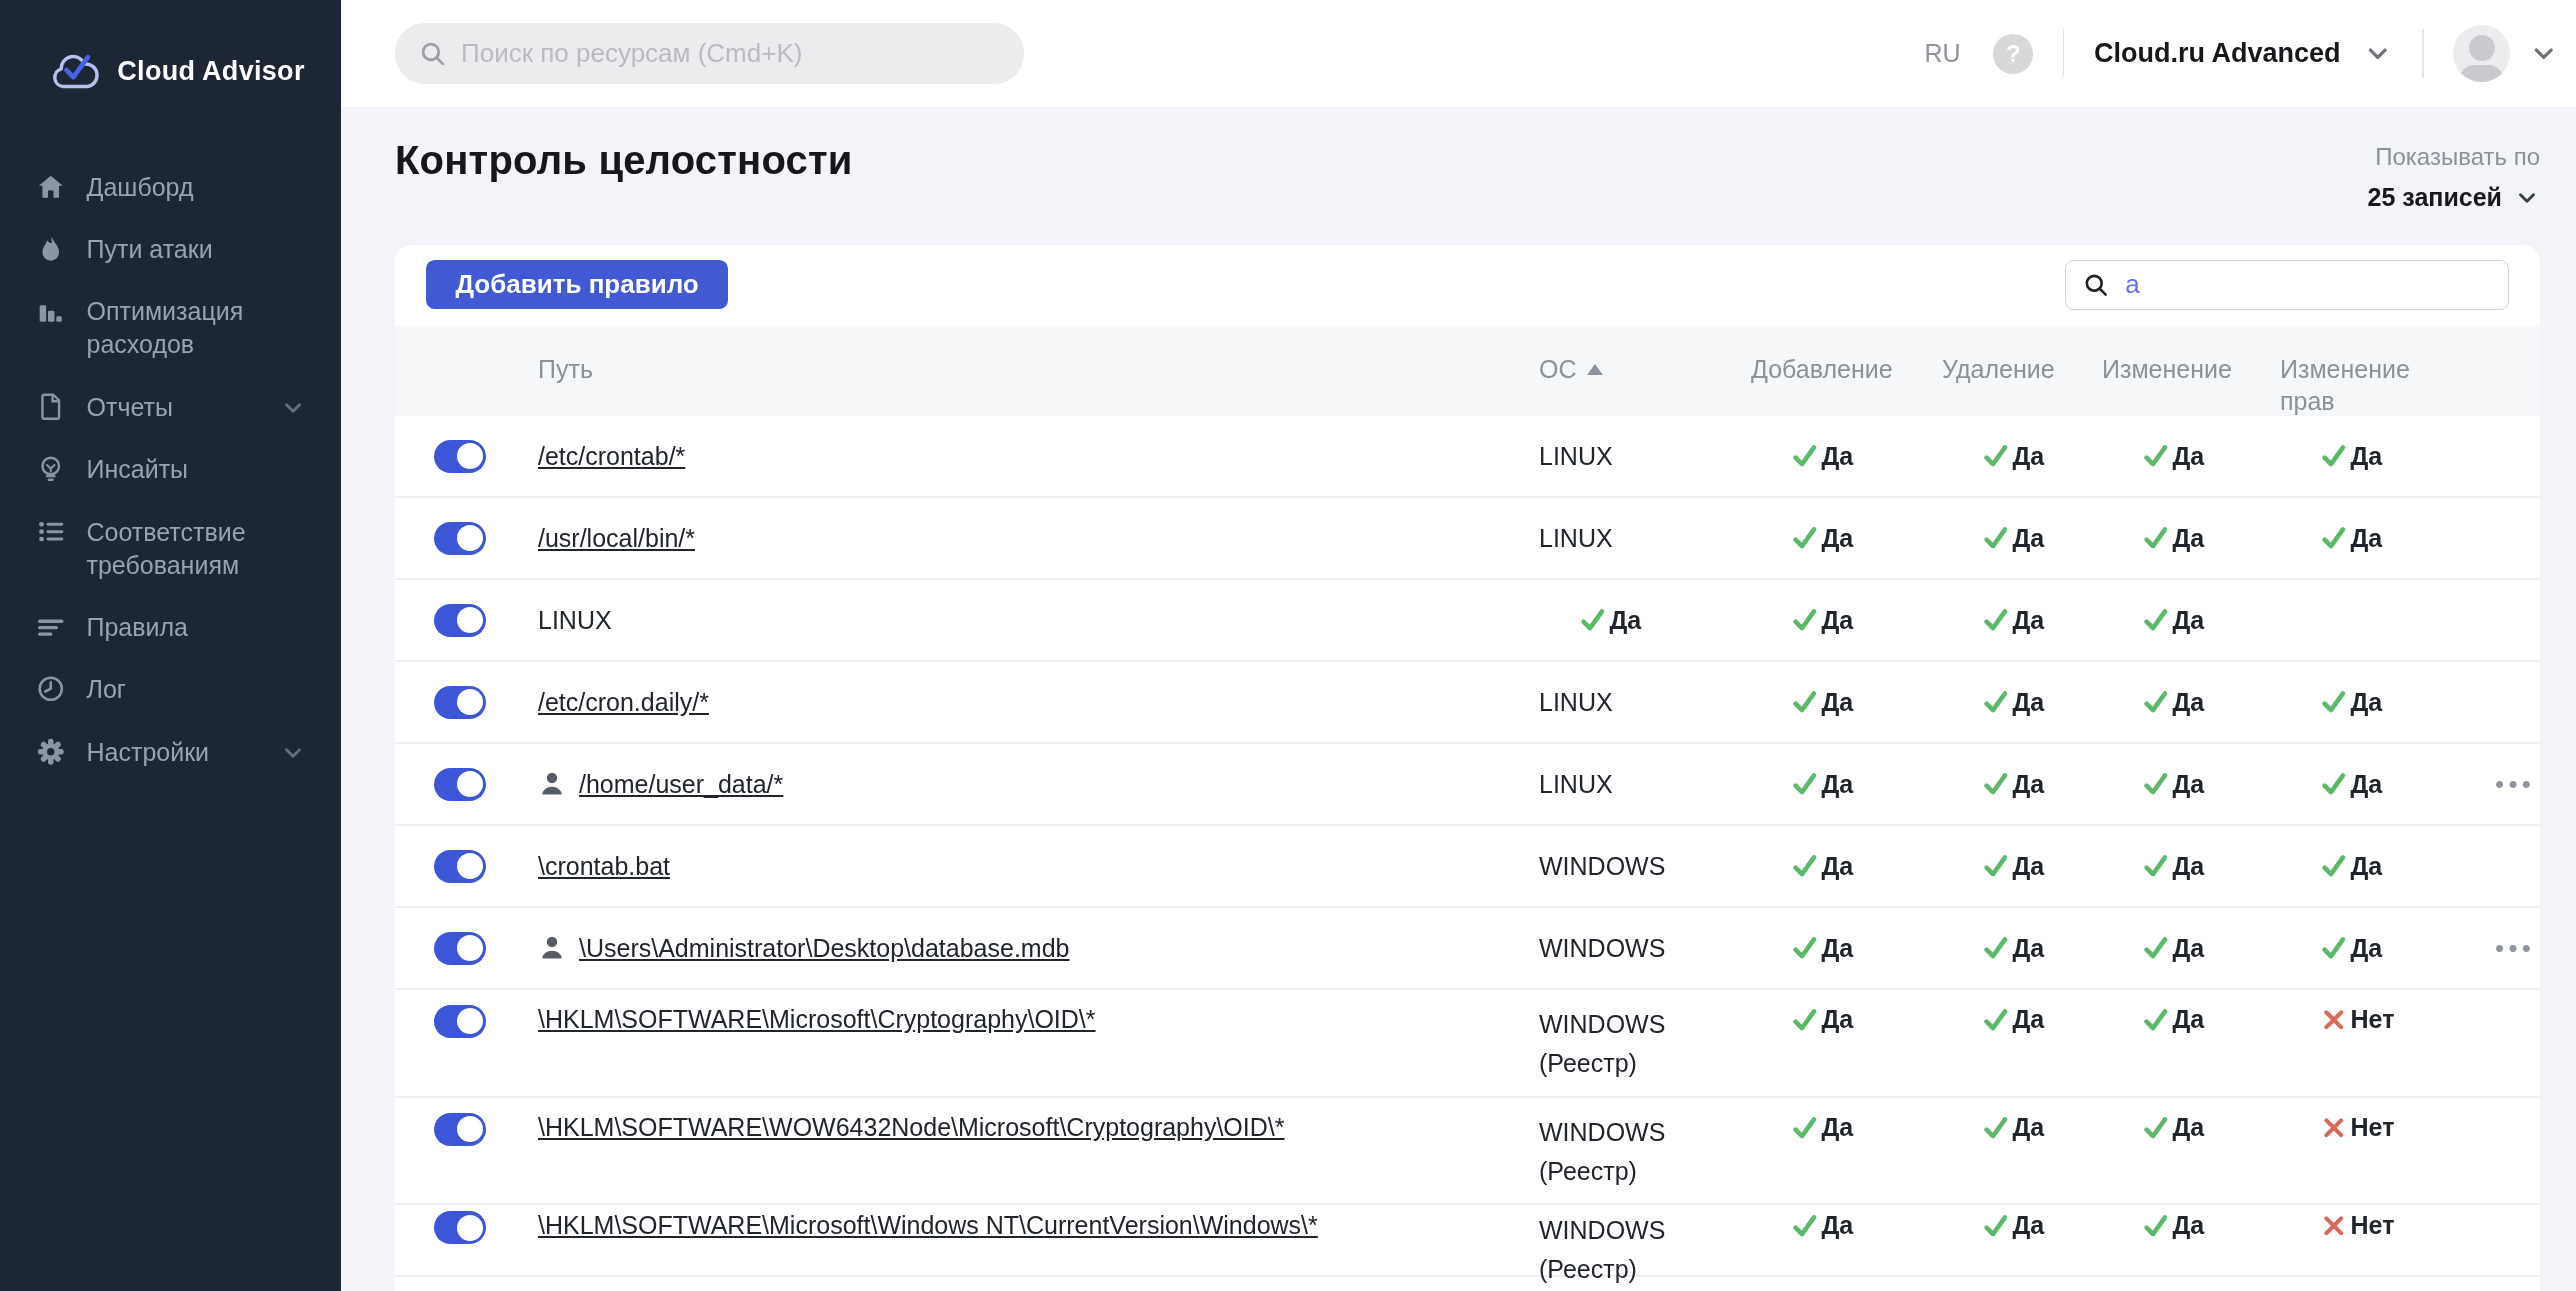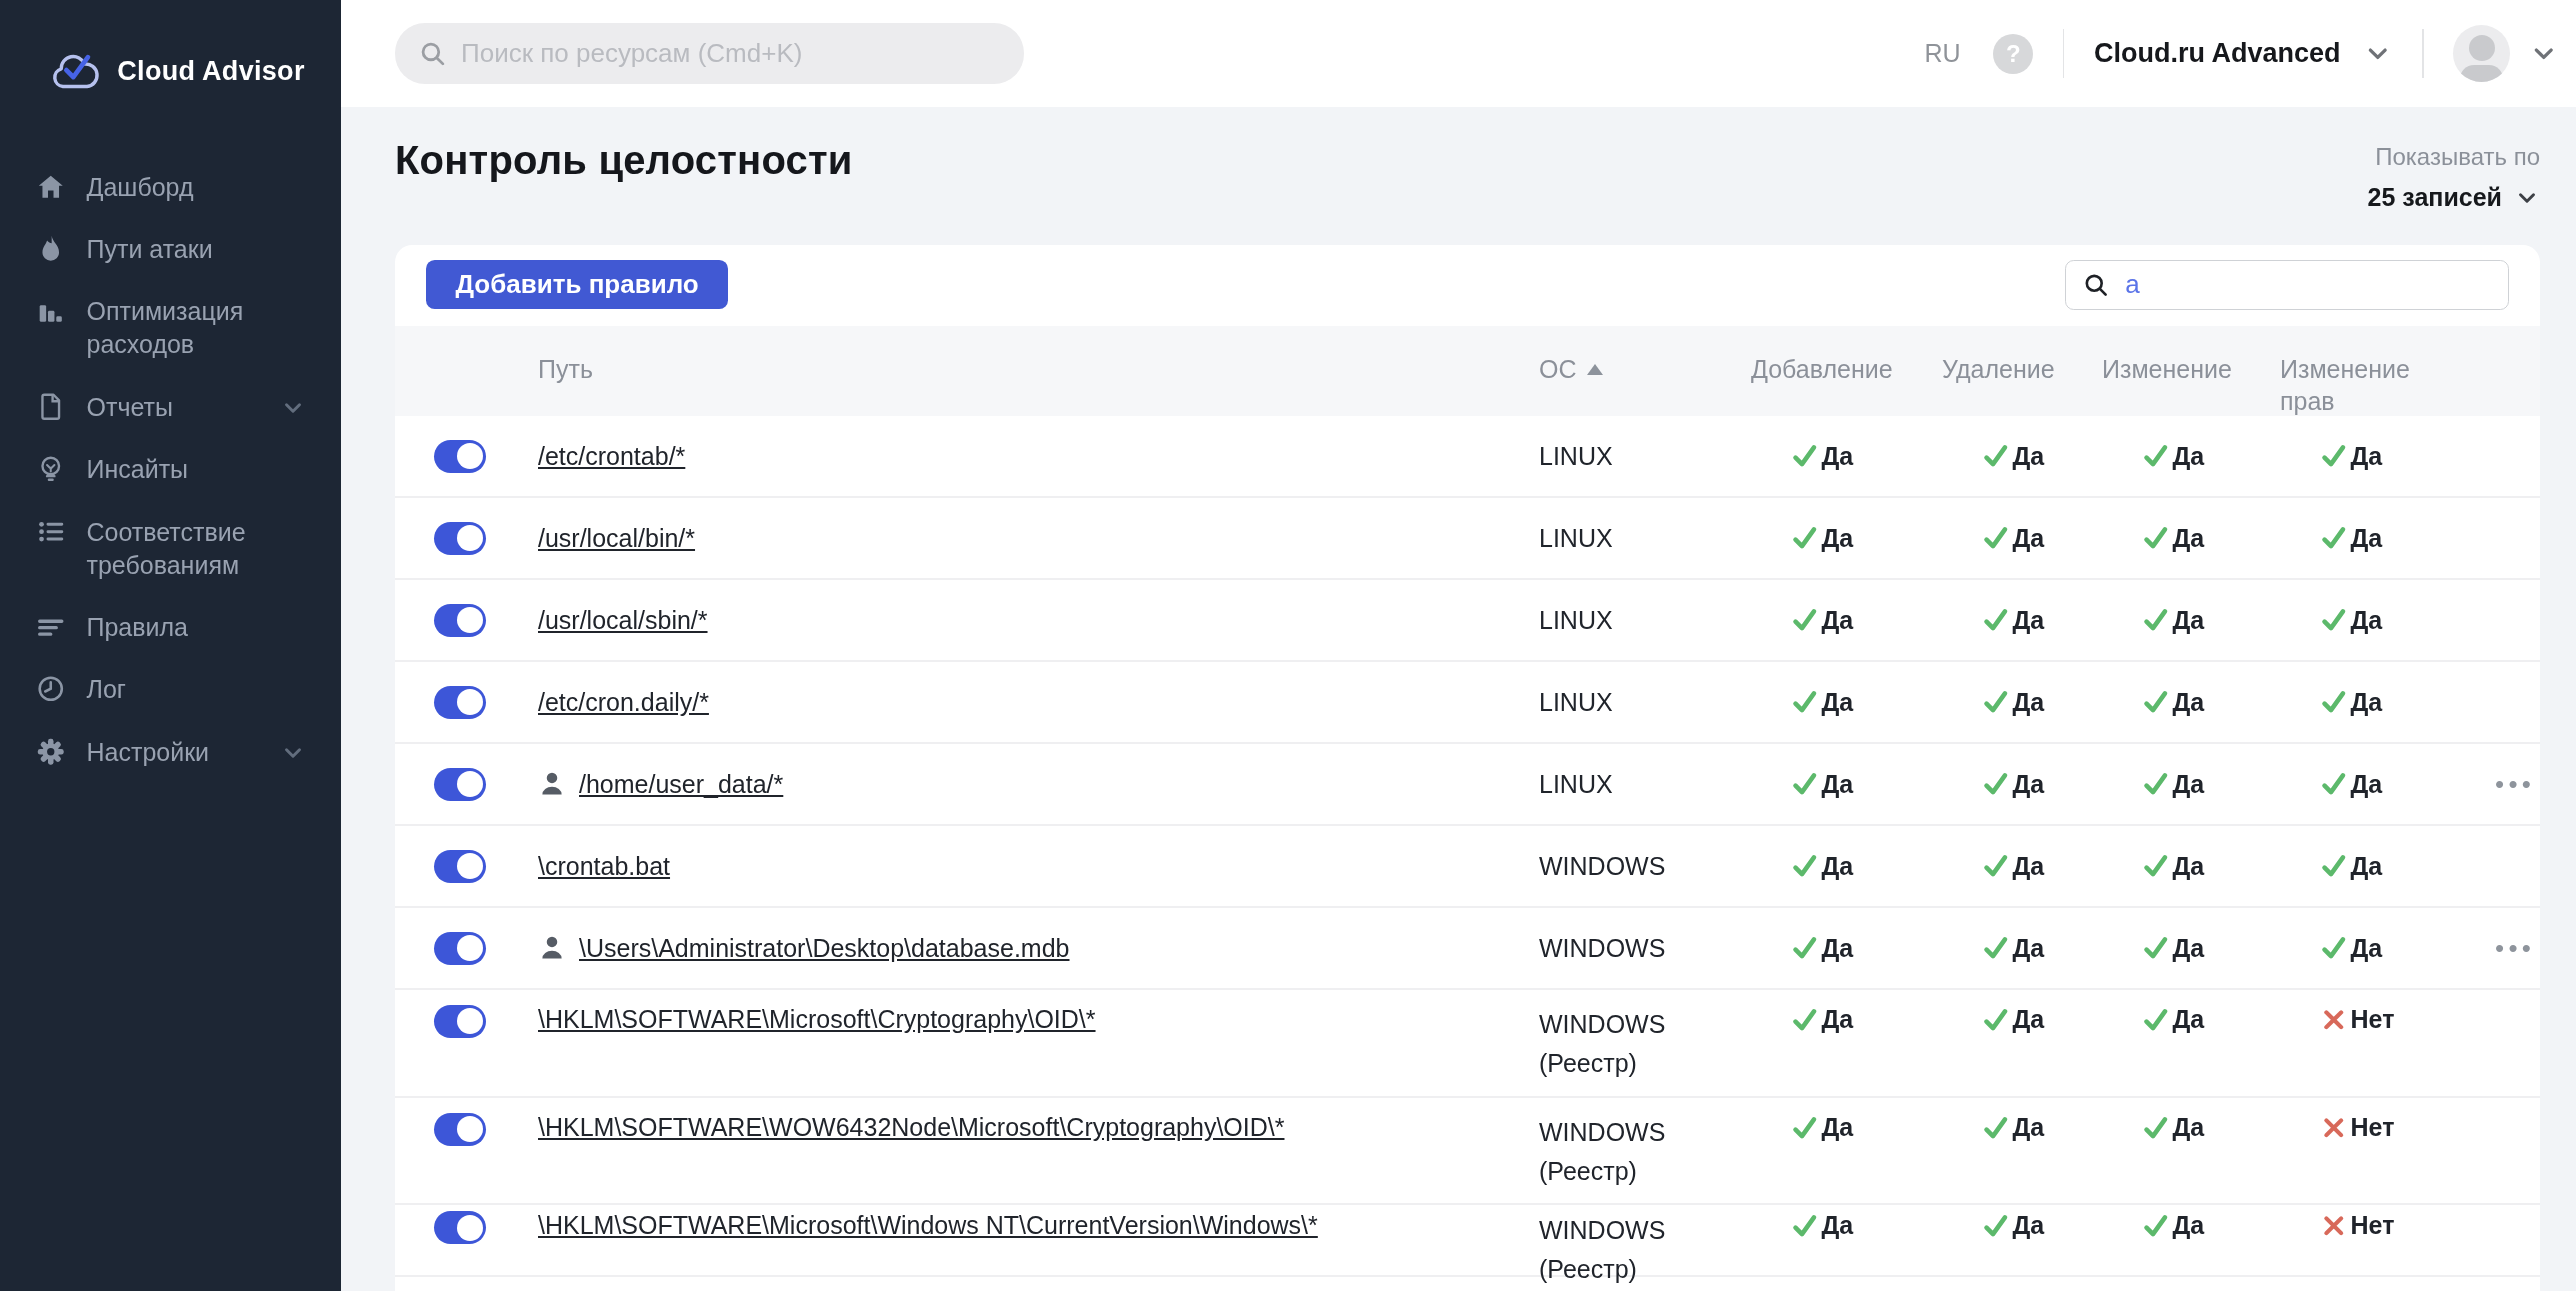--- a/index.html
+++ b/index.html
@@ -415,23 +415,20 @@
               <span>Да</span>
             </div>
             <div class="cell-actions"></div>
           </div>
           <div class="grid-row row">
             <div class="cell-toggle">
               <div class="toggle on">
                 <div class="knob"></div>
               </div>
             </div>
-            <div class="cell-path">
-              <span>/usr/local/sbin/*</span>
-            </div>
             <div class="cell-os">LINUX</div>
             <div class="cell-val">
               <svg class="val-icon ok" viewBox="0 0 34 34" width="29.5" height="29.5">
                 <use href="#sym-check"></use>
               </svg>
               <span>Да</span>
             </div>
             <div class="cell-val">
               <svg class="val-icon ok" viewBox="0 0 34 34" width="29.5" height="29.5">
                 <use href="#sym-check"></use>

